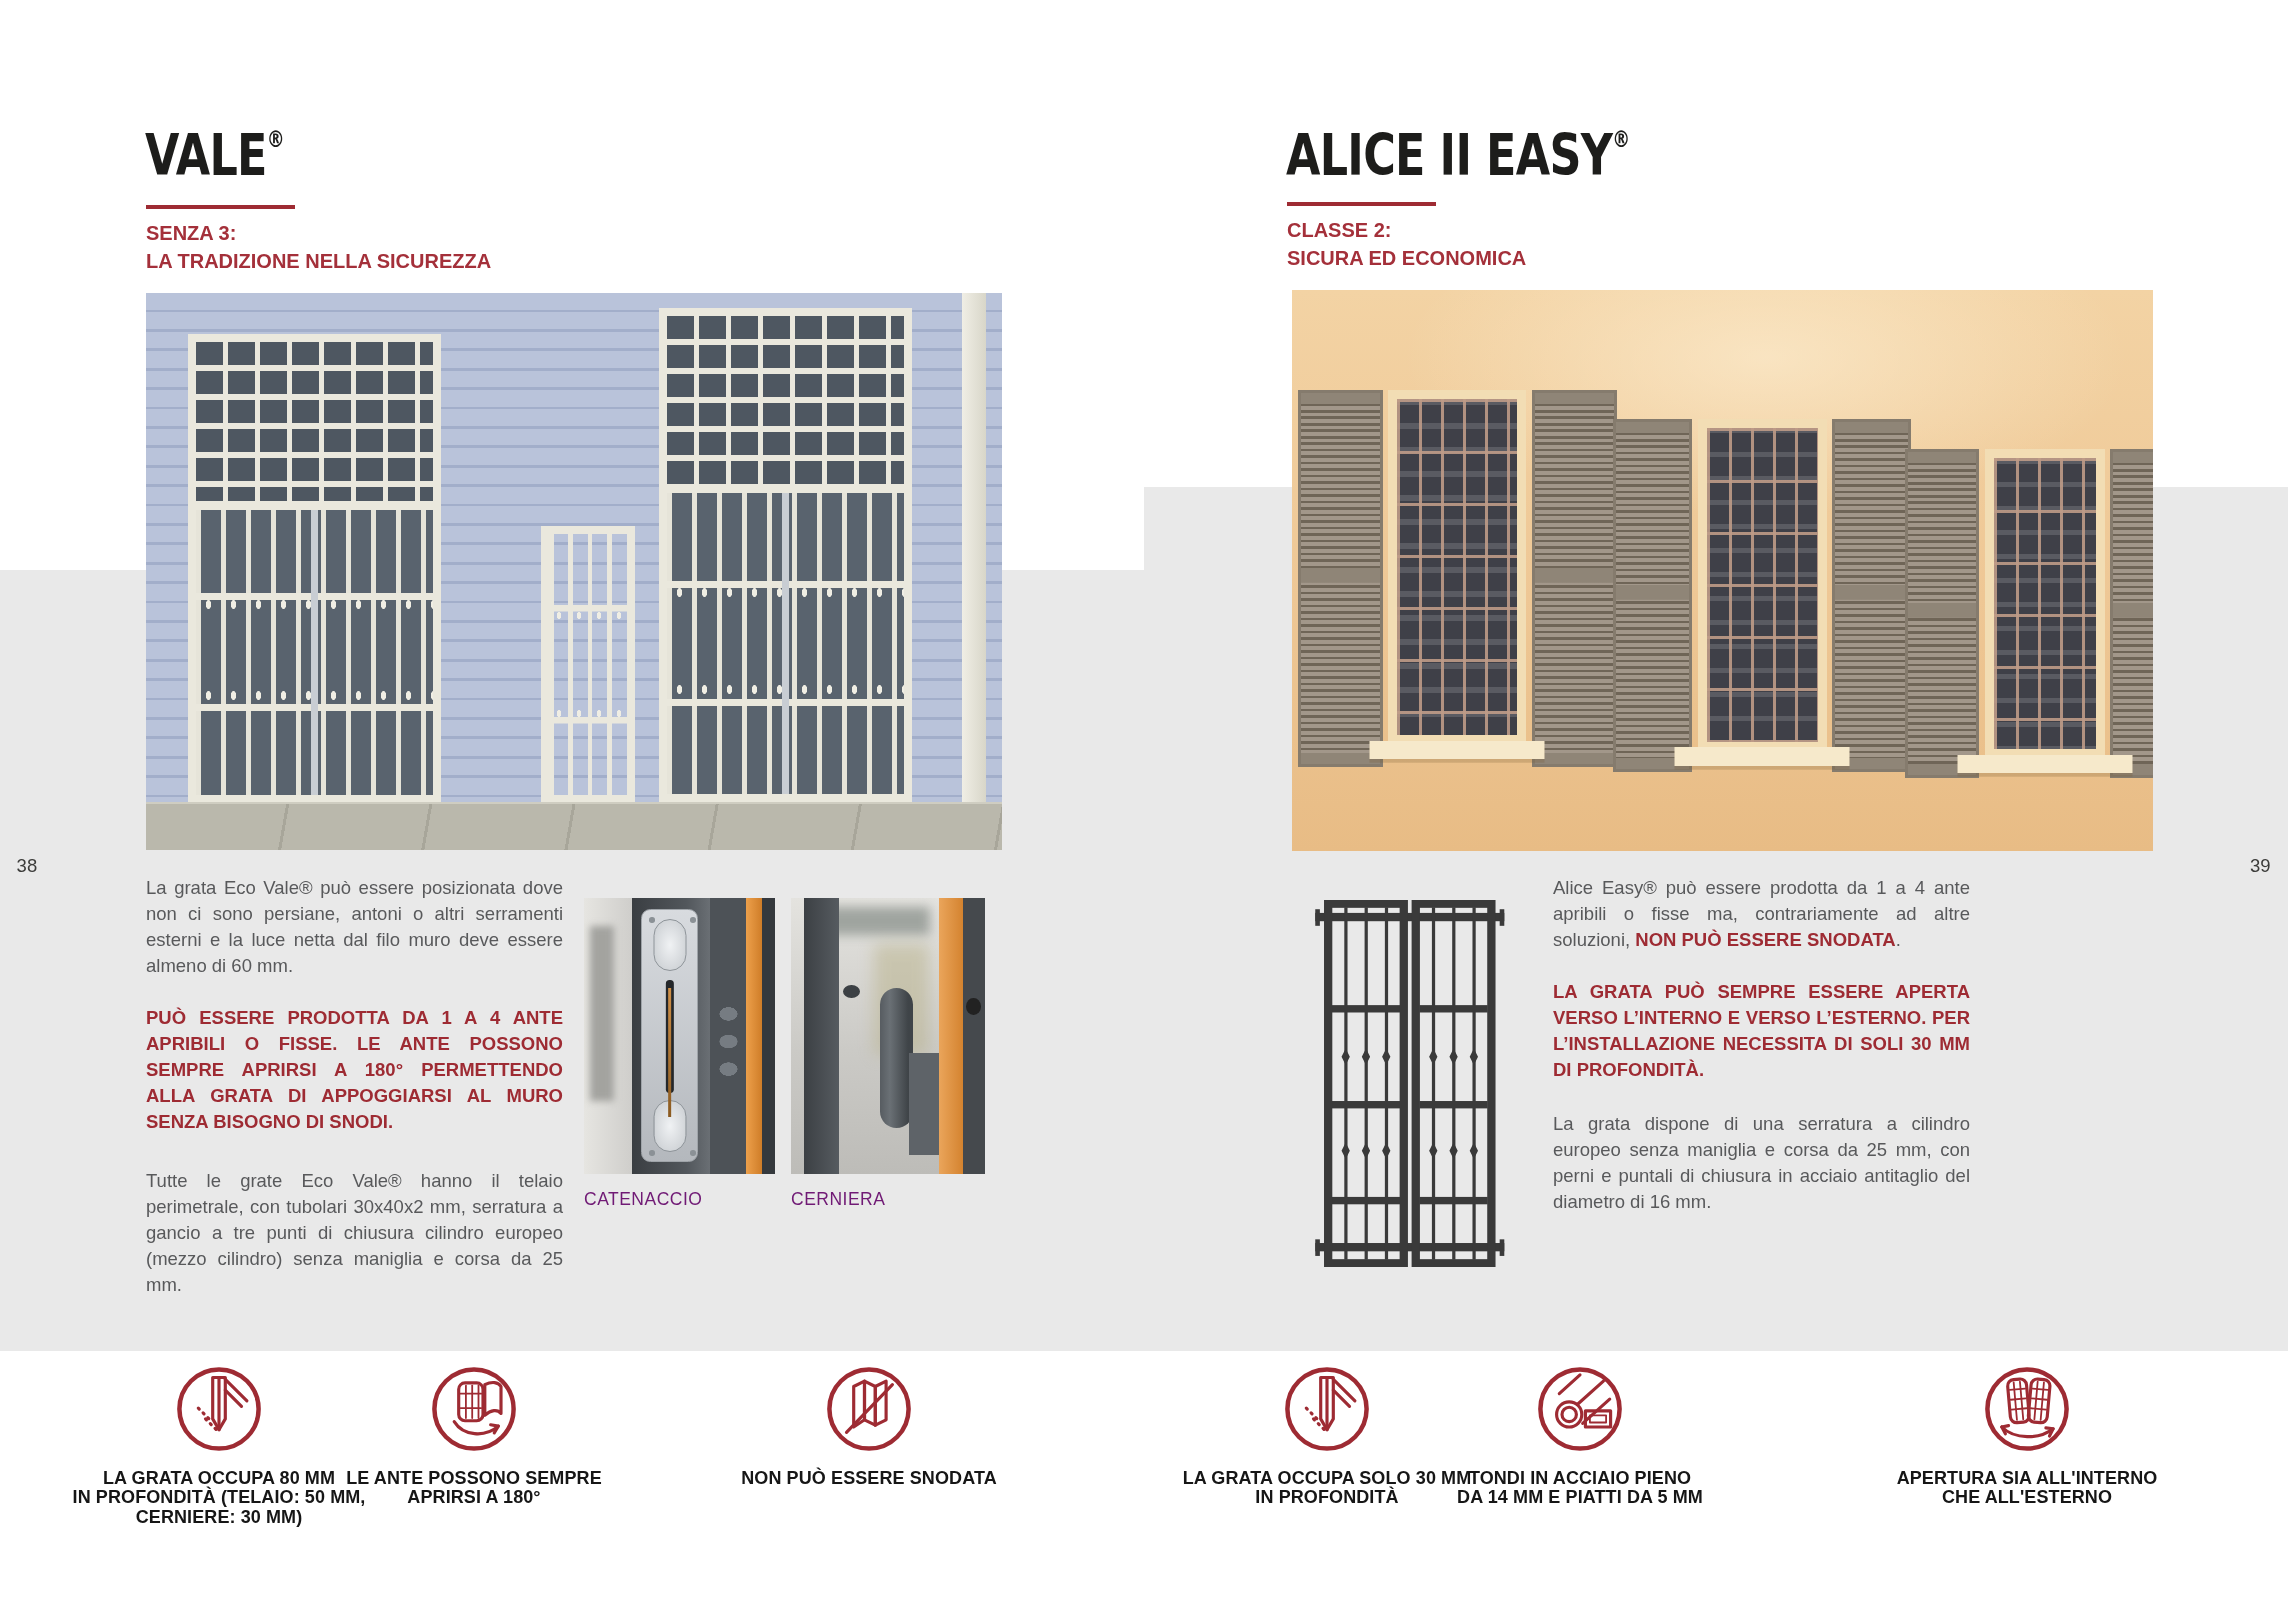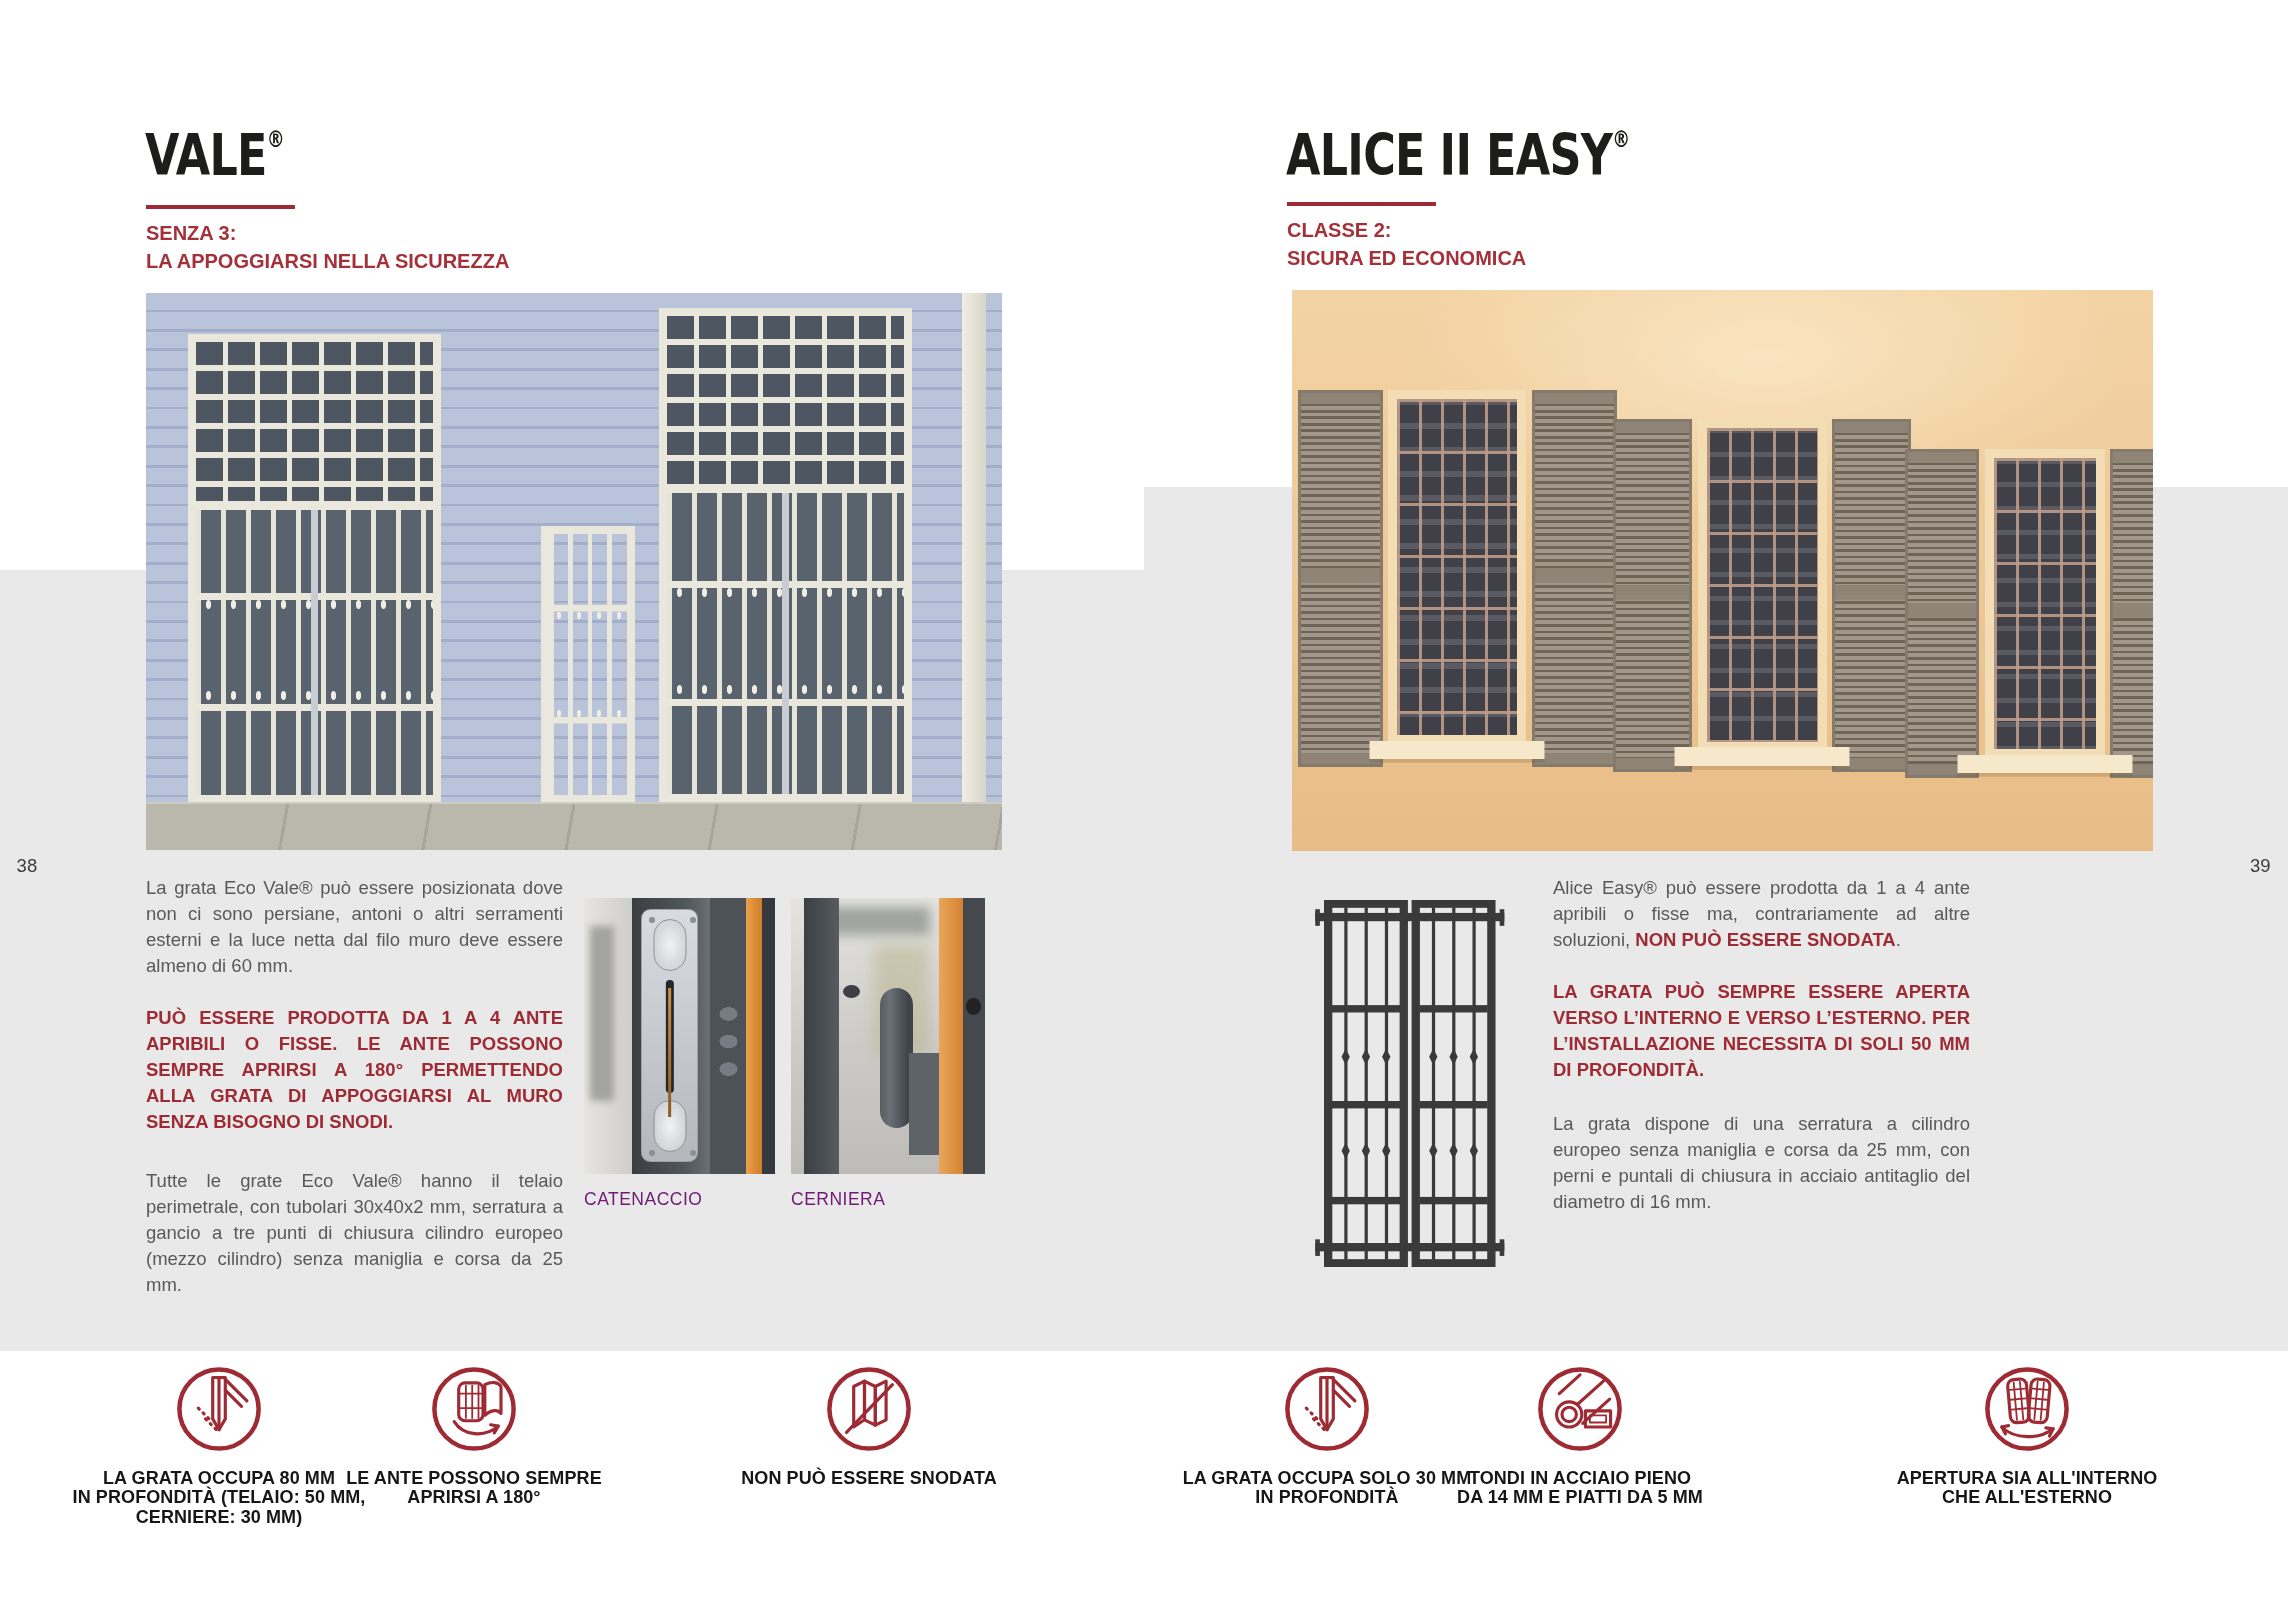--- a/index.html
+++ b/index.html
@@ -144,21 +144,21 @@
   <div class="band band-l"></div>
   <div class="band band-r"></div>
 
   <span class="pagenum pn-l">38</span>
   <span class="pagenum pn-r">39</span>
 
   <h1 class="title t-l"><span>VALE</span><span class="reg">®</span></h1>
   <div class="rule r-l"></div>
   <div class="subtitle s-l">
     <span>SENZA 3:</span><br>
-    <span>LA APPOGGIARSI NELLA SICUREZZA</span>
+    <span>LA TRADIZIONE NELLA SICUREZZA</span>
   </div>
 
   <div class="photo photo-left">
     <div class="unit uA">
       <div class="ugrid"></div>
       <div class="udoor"></div>
     </div>
     <div class="gate"></div>
     <div class="unit uB">
       <div class="ugrid"></div>
@@ -258,21 +258,21 @@
                M128,161 l4.5,9 l-4.5,9 l-4.5,-9 Z M150,161 l4.5,9 l-4.5,9 l-4.5,-9 Z M172,161 l4.5,9 l-4.5,9 l-4.5,-9 Z
                M33,263 l4.5,9 l-4.5,9 l-4.5,-9 Z M55,263 l4.5,9 l-4.5,9 l-4.5,-9 Z M77,263 l4.5,9 l-4.5,9 l-4.5,-9 Z
                M128,263 l4.5,9 l-4.5,9 l-4.5,-9 Z M150,263 l4.5,9 l-4.5,9 l-4.5,-9 Z M172,263 l4.5,9 l-4.5,9 l-4.5,-9 Z"></path>
     </g>
     <rect x="14" y="4" width="82" height="390" fill="none" stroke="#3a3a3a" stroke-width="9"></rect>
     <rect x="109" y="4" width="82" height="390" fill="none" stroke="#3a3a3a" stroke-width="9"></rect>
   </svg>
 
   <div class="textcol tc-r">
     <p><span>Alice Easy® può essere prodotta da 1 a 4 ante apribili o fisse ma, contrariamente ad altre soluzioni, </span><span class="inred">NON PUÒ ESSERE SNODATA</span><span>.</span></p>
-    <p class="redp">LA GRATA PUÒ SEMPRE ESSERE APERTA VERSO L’INTERNO E VERSO L’ESTERNO. PER L’INSTALLAZIONE NECESSITA DI SOLI 50 MM DI PROFONDITÀ.</p>
+    <p class="redp">LA GRATA PUÒ SEMPRE ESSERE APERTA VERSO L’INTERNO E VERSO L’ESTERNO. PER L’INSTALLAZIONE NECESSITA DI SOLI 30 MM DI PROFONDITÀ.</p>
     <p>La grata dispone di una serratura a cilindro europeo senza maniglia e corsa da 25 mm, con perni e puntali di chiusura in acciaio antitaglio del diametro di 16 mm.</p>
   </div>
 
   <div class="feat" style="left:62px">
     <svg class="fico" viewBox="0 0 100 100">
       <g class="glyph">
           <circle cx="50" cy="50" r="44" stroke-width="5"></circle>
         <path d="M43,15 L57,15 L57,61 L50,73 L43,61 Z"></path>
           <line x1="50" y1="15" x2="50" y2="73"></line>
         <line x1="57" y1="17" x2="81" y2="41"></line>

